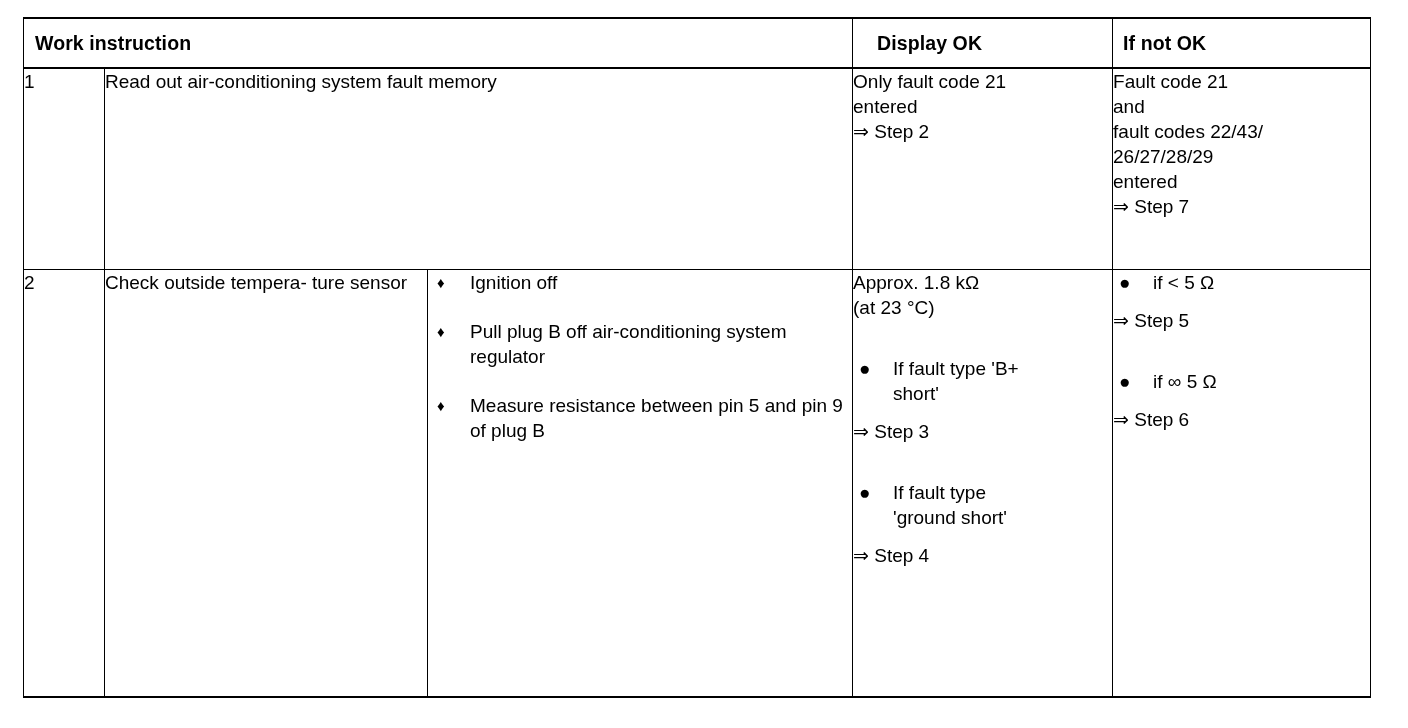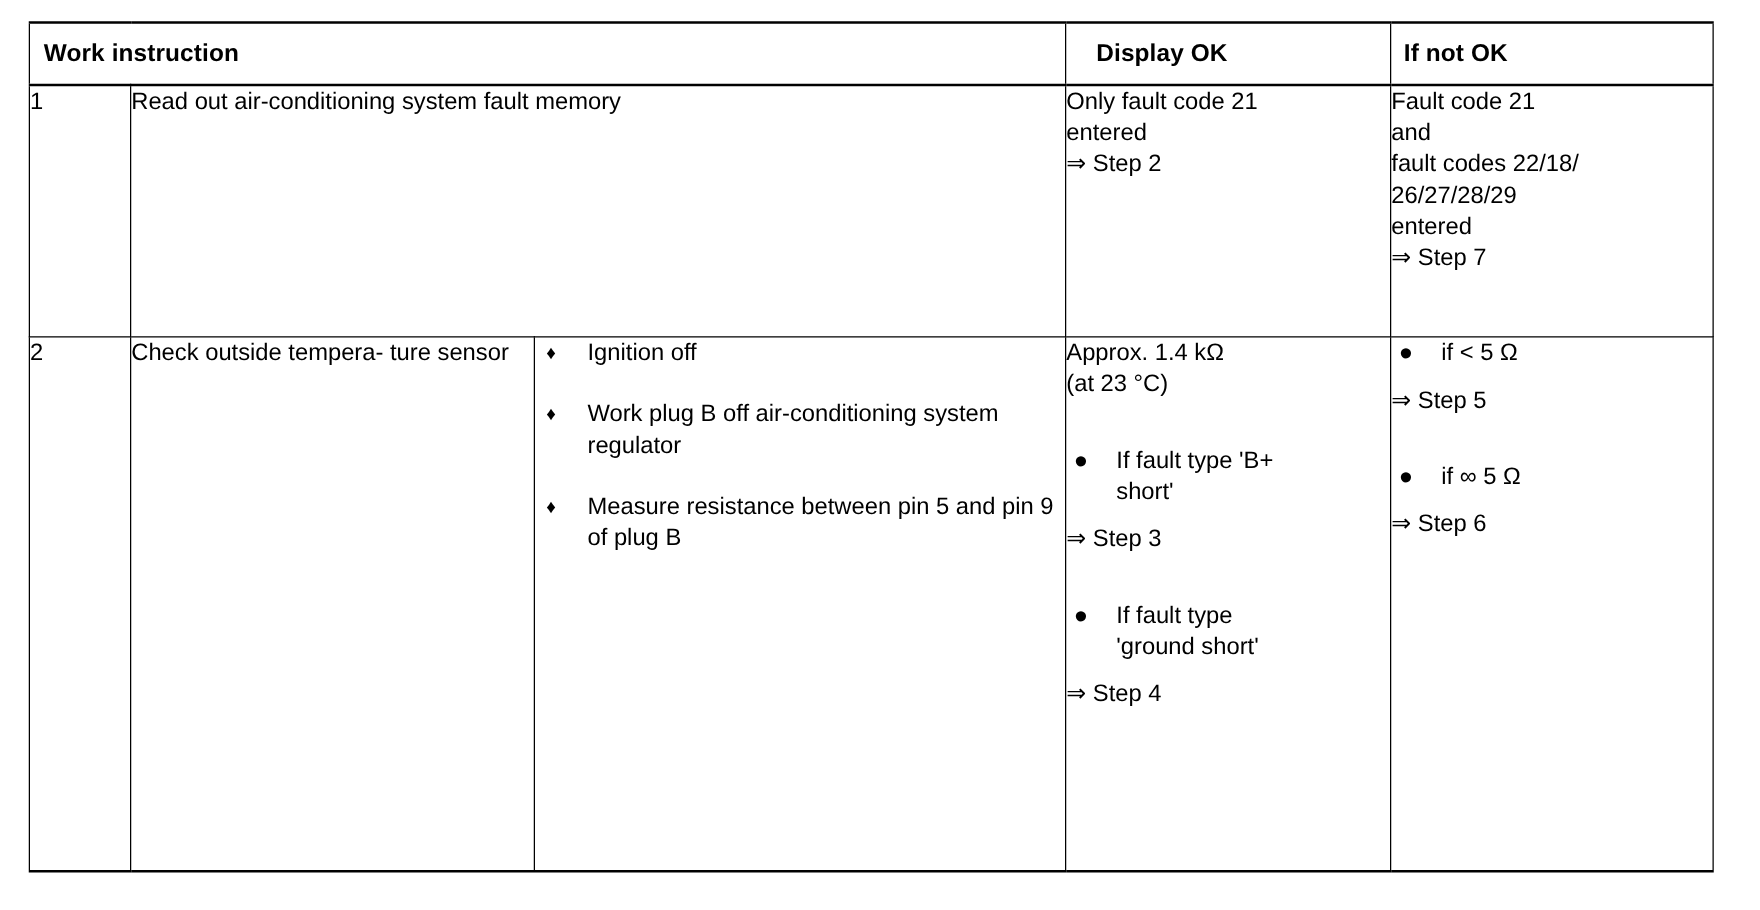--- a/index.html
+++ b/index.html
@@ -161,53 +161,53 @@
         <td class="num">1</td>
         <td class="work" colspan="2">Read out air-conditioning system fault memory</td>
         <td class="ok">
           <span class="line">Only fault code 21</span>
           <span class="line">entered</span>
           <span class="arrow-line">⇒ Step 2</span>
         </td>
         <td class="notok">
           <span class="line">Fault code 21</span>
           <span class="line">and</span>
-          <span class="line">fault codes 22/18/</span>
+          <span class="line">fault codes 22/43/</span>
           <span class="line">26/27/28/29</span>
           <span class="line">entered</span>
           <span class="arrow-line">⇒ Step 7</span>
         </td>
       </tr>
 
       <tr class="body row2">
         <td class="num">2</td>
         <td class="work">Check outside tempera-
 ture sensor</td>
 
         <td class="detail">
           <ul class="blist diamond">
             <li>
               <span class="bullet">♦</span>
               <span>Ignition off</span>
             </li>
             <li>
               <span class="bullet">♦</span>
-              <span>Work plug B off air-conditioning
+              <span>Pull plug B off air-conditioning
 system regulator</span>
             </li>
             <li>
               <span class="bullet">♦</span>
               <span>Measure resistance between
 pin 5 and pin 9 of plug B</span>
             </li>
           </ul>
         </td>
 
         <td class="ok">
-          <span class="line">Approx. 1.4 kΩ</span>
+          <span class="line">Approx. 1.8 kΩ</span>
           <span class="line">(at 23 °C)</span>
 
           <span class="gap-lg"></span>
 
           <div class="bitem">
             <span class="bullet">●</span>
             <span class="line">If fault type 'B+
 short'</span>
           </div>
           <span class="gap-sm"></span>

